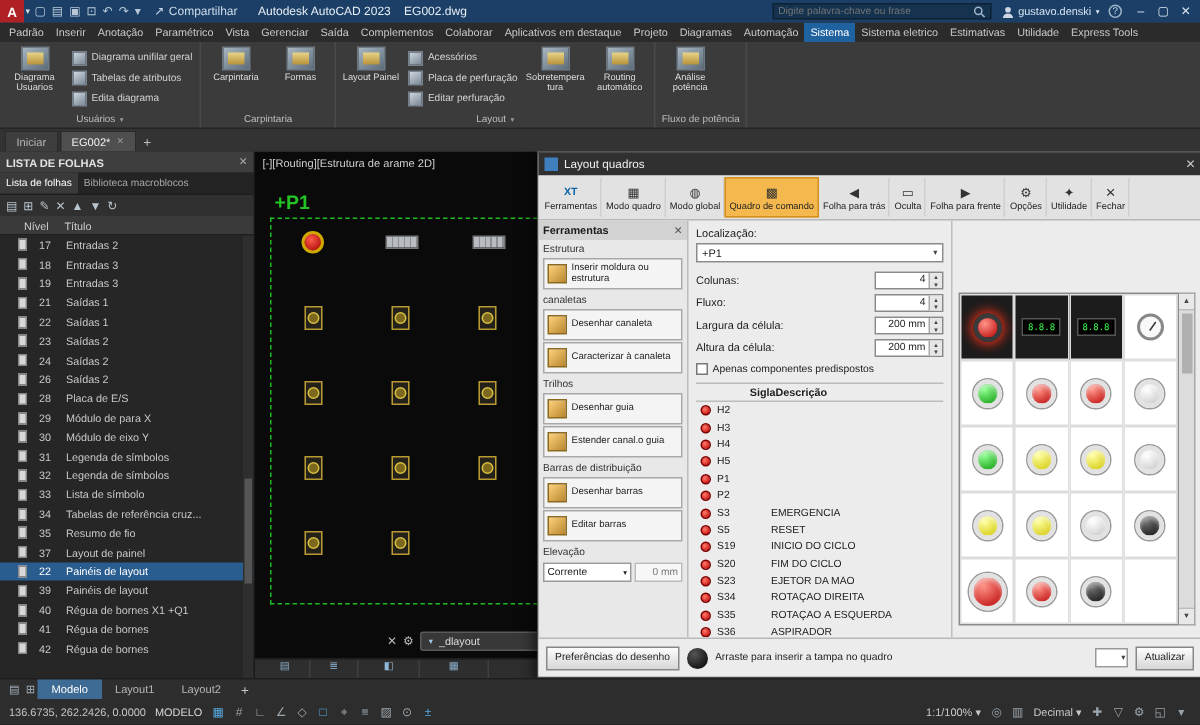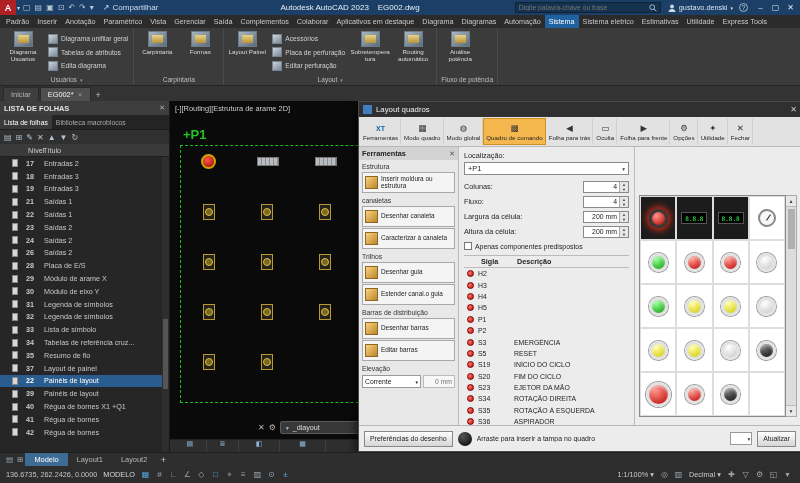--- a/index.html
+++ b/index.html
@@ -7,21 +7,21 @@
 body{font-family:"Liberation Sans","DejaVu Sans",sans-serif;background:#2d2d2d;font-size:8px;}
 [data-interactable="true"]{cursor:pointer;}
 .app{width:800px;height:483px;display:flex;flex-direction:column;position:relative;background:#3a3a3a;}
 
 
 .titlebar{height:15px;background:#1b3f66;display:flex;align-items:center;color:#d8e4f0;font-size:8px;flex:none;position:relative;padding-right:2px;}
 .logo{width:16px;height:15px;background:#b02126;color:#fff;font-weight:bold;font-size:9px;display:flex;align-items:center;justify-content:center;flex:none;}
 .logo-caret{color:#cfd8e2;font-size:6px;margin:0 3px 0 1px;}
 .qa{display:flex;align-items:center;gap:4px;color:#b9c8d6;font-size:8px;}
 .share{display:flex;align-items:center;gap:3px;margin-left:9px;color:#cfdcea;}
-.tb-title{position:absolute;left:160px;width:380px;text-align:center;font-size:8px;color:#e8eef5;white-space:pre;pointer-events:none;}
+.tb-title{position:absolute;left:172px;width:380px;text-align:left;font-size:8px;color:#e8eef5;white-space:pre;pointer-events:none;}
 .tb-search{margin-left:auto;display:flex;align-items:center;background:#15334f;border:1px solid #0e2236;height:11px;width:146px;padding:0 3px;flex:none;}
 .tb-search input{flex:1;background:transparent;border:none;outline:none;color:#c4d2e0;font-size:6.8px;font-family:inherit;min-width:0;}
 .tb-right{display:flex;align-items:center;gap:6px;margin-left:7px;flex:none;}
 .user{display:flex;align-items:center;gap:3px;font-size:7.3px;}
 .user svg{display:block;}
 .help-badge{width:9px;height:9px;border:1px solid #9fb4c8;border-radius:50%;font-size:6.5px;display:flex;align-items:center;justify-content:center;color:#cfdcea;}
 .winbtns{display:flex;align-items:center;margin-left:5px;}
 .winbtns span{width:15px;text-align:center;font-size:8px;color:#dce6f0;}
 
 
@@ -55,27 +55,27 @@
 
 
 .sheet-panel{width:170px;background:#272727;display:flex;flex-direction:column;border-right:1px solid #191919;flex:none;}
 .sp-header{height:14px;background:#3e3e3e;color:#e2e2e2;font-size:7.4px;font-weight:bold;display:flex;align-items:center;justify-content:space-between;padding:0 4px;flex:none;}
 .sp-x{color:#aaa;font-weight:normal;font-size:7px;}
 .sp-tabs{height:15px;display:flex;background:#242424;font-size:6.8px;color:#a8a8a8;flex:none;border-bottom:1px solid #1c1c1c;}
 .sp-tab{padding:0 4px;display:flex;align-items:center;white-space:nowrap;}
 .sp-tab.active{background:#3a3a3a;color:#fff;}
 .sp-toolbar{height:14px;display:flex;align-items:center;gap:4px;padding:0 4px;background:#303030;font-size:8px;color:#b8c4ce;flex:none;}
 .sp-colhead{height:13px;display:flex;align-items:center;background:#3a3a3a;color:#cfcfcf;font-size:7.2px;border-bottom:1px solid #1e1e1e;flex:none;}
-.sc1{width:34px;padding-left:28px;}
+.sc1{width:34px;padding-left:16px;}
 .sc2{flex:1;padding-left:9px;}
 .sp-rows{flex:1;overflow:hidden;position:relative;background:#262626;}
 .sp-row{height:12.8px;display:flex;align-items:center;font-size:7.2px;color:#c8c8c8;white-space:nowrap;overflow:hidden;}
 .sp-row.selected{background:#2a5d8f;color:#fff;}
 .doc{width:6px;height:8px;background:#d8d8d8;border:1px solid #888;margin-left:12px;flex:none;}
-.sp-row .num{width:13px;text-align:right;margin:0 0 0 3px;flex:none;font-weight:bold;}
+.sp-row .num{width:13px;text-align:right;margin:0 0 0 3px;flex:none;}
 .sp-row .tit{margin-left:10px;overflow:hidden;text-overflow:ellipsis;}
 .sp-scroll{position:absolute;right:0;top:0;bottom:0;width:7px;background:#2e2e2e;}
 .sp-thumb{position:absolute;right:1px;top:55%;width:5px;height:70px;background:#555;}
 
 
 .canvas{flex:1;position:relative;background:#0a0a0a;overflow:hidden;}
 .vp-label{position:absolute;left:5px;top:3px;font-size:7.4px;color:#cfcfcf;}
 .p1-label{position:absolute;left:13px;top:26px;color:#24c424;font-size:13px;font-weight:bold;}
 .p1-rect{position:absolute;left:10px;top:44px;width:364px;height:258px;border:1px dashed #1fba1f;}
 .sym{position:absolute;}
@@ -121,21 +121,21 @@
 .sel-caret{font-size:5.5px;color:#444;}
 .f-row{display:flex;align-items:center;height:15px;}
 .f-row .lab{font-size:7.3px;}
 .spin{margin-left:auto;width:46px;height:12px;background:#fff;border:1px solid #8a8a8a;display:flex;}
 .spin .val{flex:1;font-size:6.9px;display:flex;align-items:center;justify-content:flex-end;padding-right:2px;}
 .arrows{width:9px;border-left:1px solid #aaa;display:flex;flex-direction:column;}
 .arrows i{flex:1;font-style:normal;font-size:4px;display:flex;align-items:center;justify-content:center;color:#444;background:#e6e6e6;}
 .chk-row{display:flex;align-items:center;gap:3px;height:14px;font-size:6.9px;}
 .chk{width:8px;height:8px;background:#fff;border:1px solid #777;flex:none;}
 .sigla-table{flex:1;margin-top:2px;border-top:1px solid #bbb;overflow:hidden;display:flex;flex-direction:column;}
-.sig-head{display:flex;height:12px;font-weight:bold;font-size:7.2px;border-bottom:1px solid #bbb;align-items:center;flex:none;}
+.sig-head{display:flex;height:12px;font-weight:bold;font-size:7.2px;border-bottom:1px solid #bbb;align-items:center;flex:none;text-align:right;}
 .sig-head .c1{margin-left:17px;width:36px;}
 .sig-row{display:flex;height:11.4px;align-items:center;font-size:6.9px;white-space:nowrap;overflow:hidden;}
 .dot{width:7px;height:7px;border-radius:50%;background:radial-gradient(circle at 35% 35%,#ff7a6a,#c00000);margin:0 4px 0 3px;border:1px solid #7a0000;flex:none;}
 .sig-row .c1{width:36px;flex:none;}
 .sig-row .c2{overflow:hidden;text-overflow:ellipsis;}
 
 .palette{flex:1;display:flex;flex-direction:column;padding:2px 4px;overflow:hidden;}
 .pal-wrap{margin-top:46px;display:flex;height:222px;}
 .pal-box{flex:1;background:#fbfbfb;border:1px solid #8a8a8a;display:grid;grid-template-columns:repeat(4,1fr);grid-auto-rows:44px;overflow:hidden;}
 .pal-cell{border:1px solid #ddd;display:flex;align-items:center;justify-content:center;background:#fff;}
@@ -232,21 +232,21 @@
       <div class="rtab" data-interactable="true">Padrão</div>
       <div class="rtab" data-interactable="true">Inserir</div>
       <div class="rtab" data-interactable="true">Anotação</div>
       <div class="rtab" data-interactable="true">Paramétrico</div>
       <div class="rtab" data-interactable="true">Vista</div>
       <div class="rtab" data-interactable="true">Gerenciar</div>
       <div class="rtab" data-interactable="true">Saída</div>
       <div class="rtab" data-interactable="true">Complementos</div>
       <div class="rtab" data-interactable="true">Colaborar</div>
       <div class="rtab" data-interactable="true">Aplicativos em destaque</div>
-      <div class="rtab" data-interactable="true">Diagrama</div>
+      <div class="rtab" data-interactable="true">Projeto</div>
       <div class="rtab" data-interactable="true">Diagramas</div>
       <div class="rtab" data-interactable="true">Automação</div>
       <div class="rtab active" data-interactable="true">Sistema</div>
       <div class="rtab" data-interactable="true">Sistema eletrico</div>
       <div class="rtab" data-interactable="true">Estimativas</div>
       <div class="rtab" data-interactable="true">Utilidade</div>
       <div class="rtab" data-interactable="true">Express Tools</div>
     </div>
 
   <div class="ribbon" data-interactable="false">
@@ -418,21 +418,21 @@
             <span class="tit" data-interactable="false">Saídas 2</span>
           </div>
           <div class="sp-row" data-interactable="true">
             <span class="doc" data-interactable="false"></span>
             <span class="num" data-interactable="false">28</span>
             <span class="tit" data-interactable="false">Placa de E/S</span>
           </div>
           <div class="sp-row" data-interactable="true">
             <span class="doc" data-interactable="false"></span>
             <span class="num" data-interactable="false">29</span>
-            <span class="tit" data-interactable="false">Módulo de arame X</span>
+            <span class="tit" data-interactable="false">Módulo de para X</span>
           </div>
           <div class="sp-row" data-interactable="true">
             <span class="doc" data-interactable="false"></span>
             <span class="num" data-interactable="false">30</span>
             <span class="tit" data-interactable="false">Módulo de eixo Y</span>
           </div>
           <div class="sp-row" data-interactable="true">
             <span class="doc" data-interactable="false"></span>
             <span class="num" data-interactable="false">31</span>
             <span class="tit" data-interactable="false">Legenda de símbolos</span>

